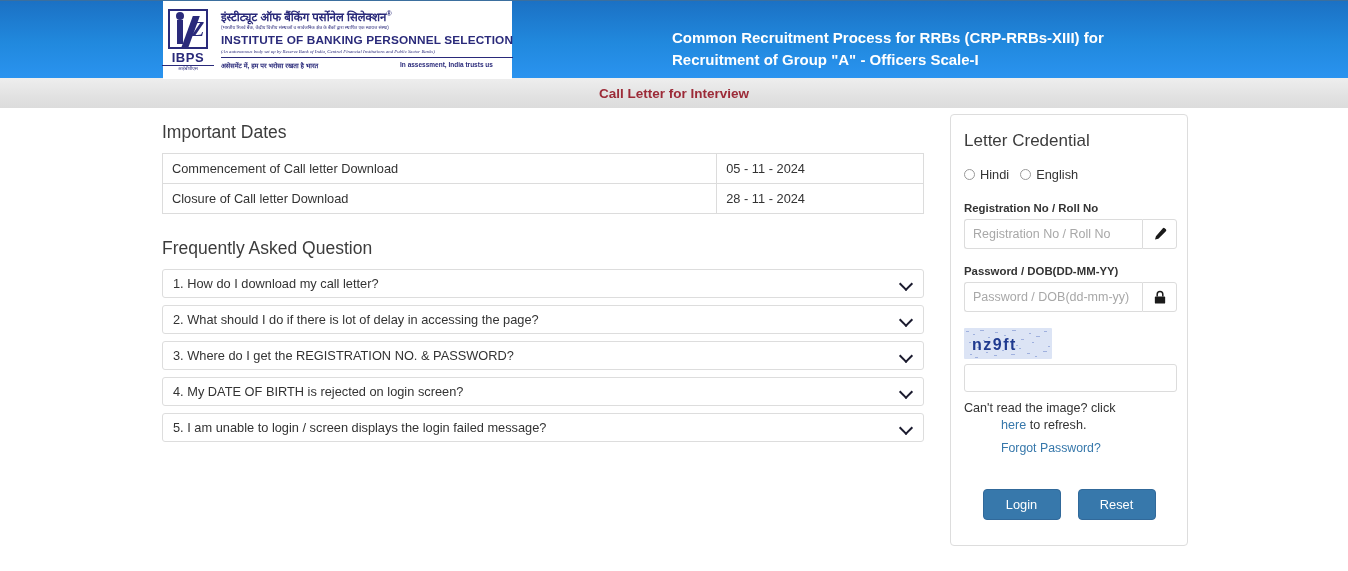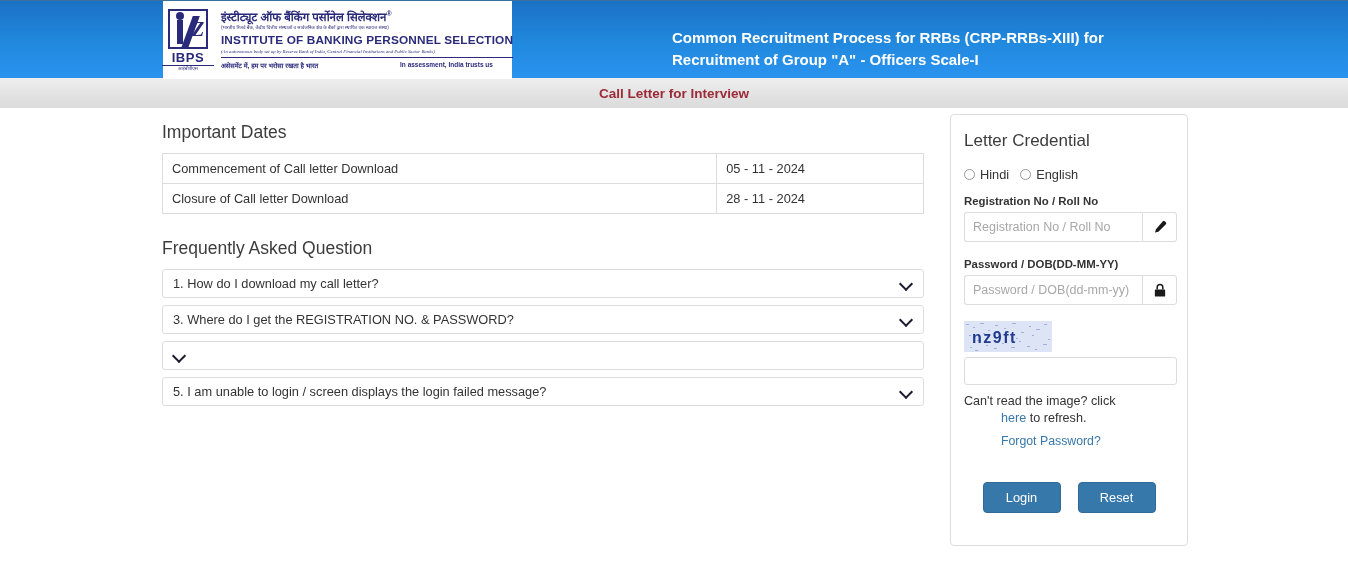--- a/index.html
+++ b/index.html
@@ -248,21 +248,21 @@
   .login-heading {
     font-size: 17px;
     color: #3c3c3c;
     margin: 0 0 16px 0;
     font-weight: normal;
   }
   .radio-row {
     display: flex;
     align-items: center;
     gap: 11px;
-    margin-bottom: 13px;
+    margin-bottom: 20px;
   }
   .radio-opt {
     display: flex;
     align-items: center;
     gap: 5px;
     cursor: pointer;
   }
   .radio-dot {
     width: 11px; height: 11px;
     border: 1px solid #999999;
@@ -423,24 +423,29 @@
       </tbody>
     </table>
 
     <h2 class="section-title faq-title">Frequently Asked Question</h2>
 
     <div class="faq-item">
       <span class="faq-q">1. How do I download my call letter?</span>
       <span class="chev"></span>
     </div>
     <div class="faq-item">
+      <span class="faq-q">2. What should I do if there is lot of delay in accessing the page?</span>
+      <span class="chev"></span>
+    </div>
+    <div class="faq-item">
       <span class="faq-q">3. Where do I get the REGISTRATION NO. &amp; PASSWORD?</span>
       <span class="chev"></span>
     </div>
     <div class="faq-item">
+      <span class="faq-q">4. My DATE OF BIRTH is rejected on login screen?</span>
       <span class="chev"></span>
     </div>
     <div class="faq-item">
       <span class="faq-q">5. I am unable to login / screen displays the login failed message?</span>
       <span class="chev"></span>
     </div>
   </div>
 
   <div class="login-panel">
 

